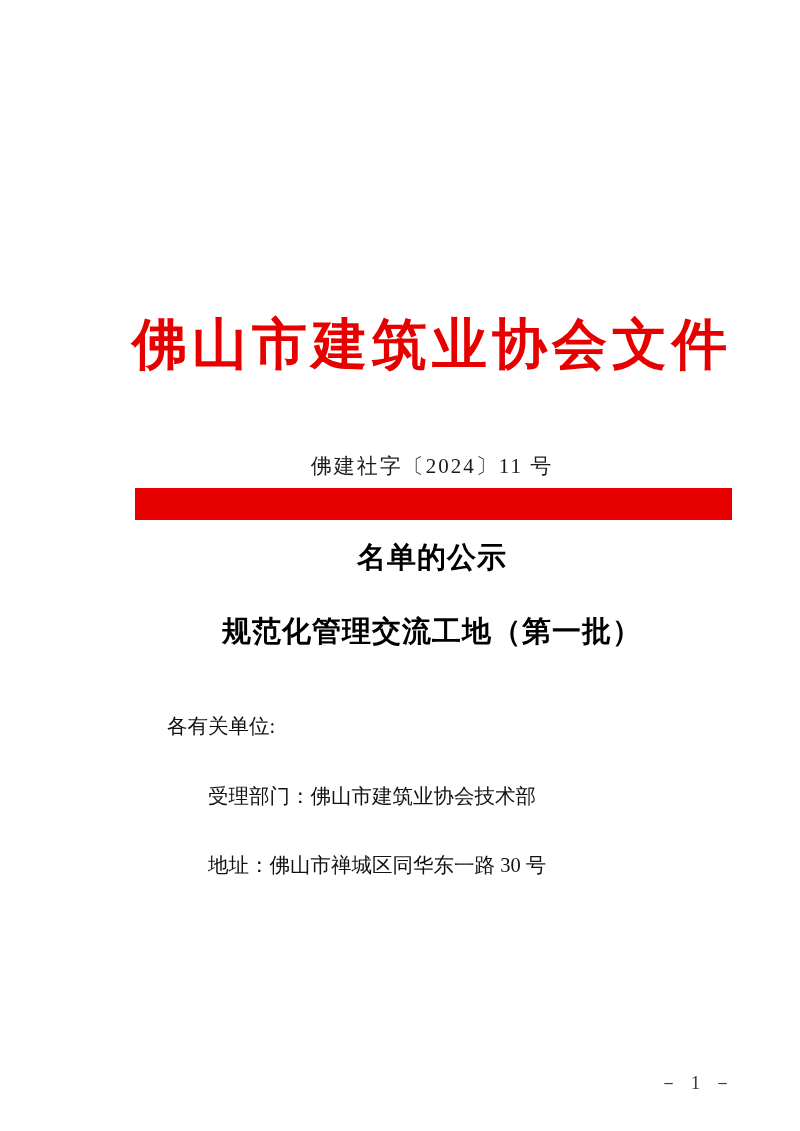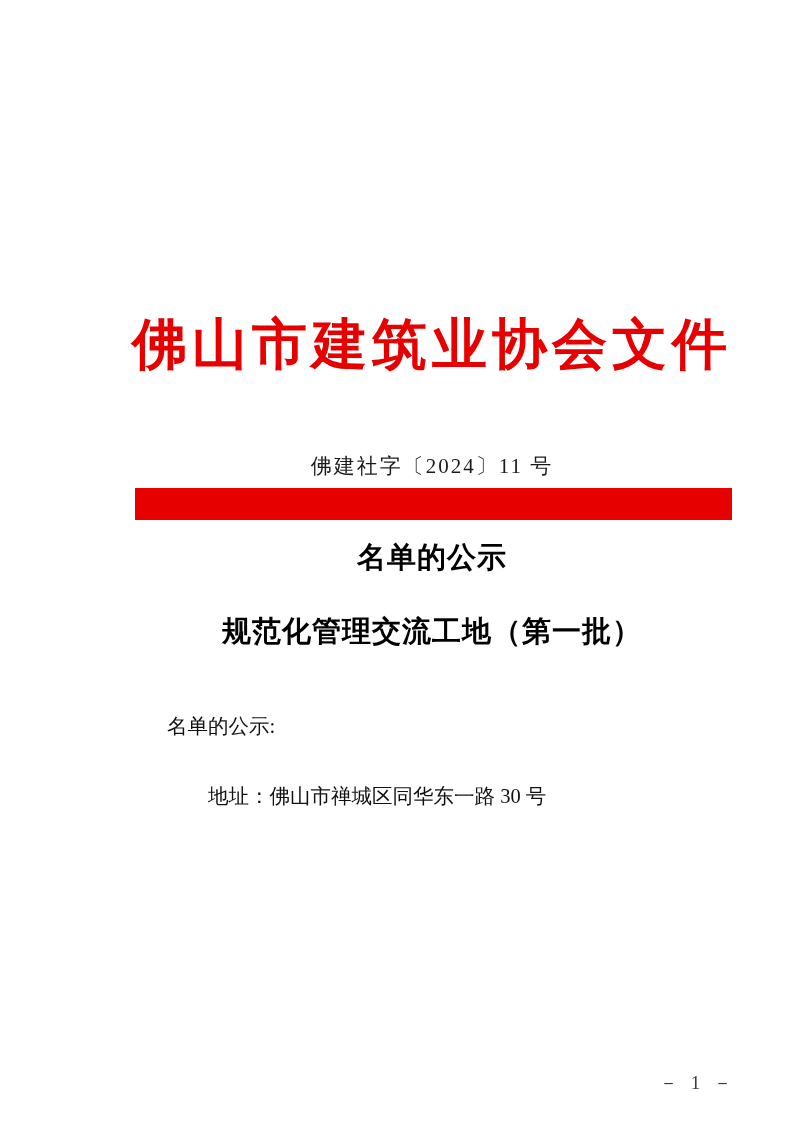--- a/index.html
+++ b/index.html
@@ -101,19 +101,20 @@
   <div class="doc-number">佛建社字〔2024〕11 号</div>
 
   <div class="red-line"></div>
 
   <div class="doc-title">
     <div>名单的公示</div>
     <div>规范化管理交流工地（第一批）</div>
   </div>
 
   <div class="body-block">
-    <p>名单的公示:</p>
+    <p>各有关单位:</p>
+    <p class="indent-2em">受理部门：佛山市建筑业协会技术部</p>
     <p class="indent-2em">地址：佛山市禅城区同华东一路 30 号</p>
   </div>
 
   <div class="page-number">－ 1 －</div>
 
 </div>
 
 </body></html>

